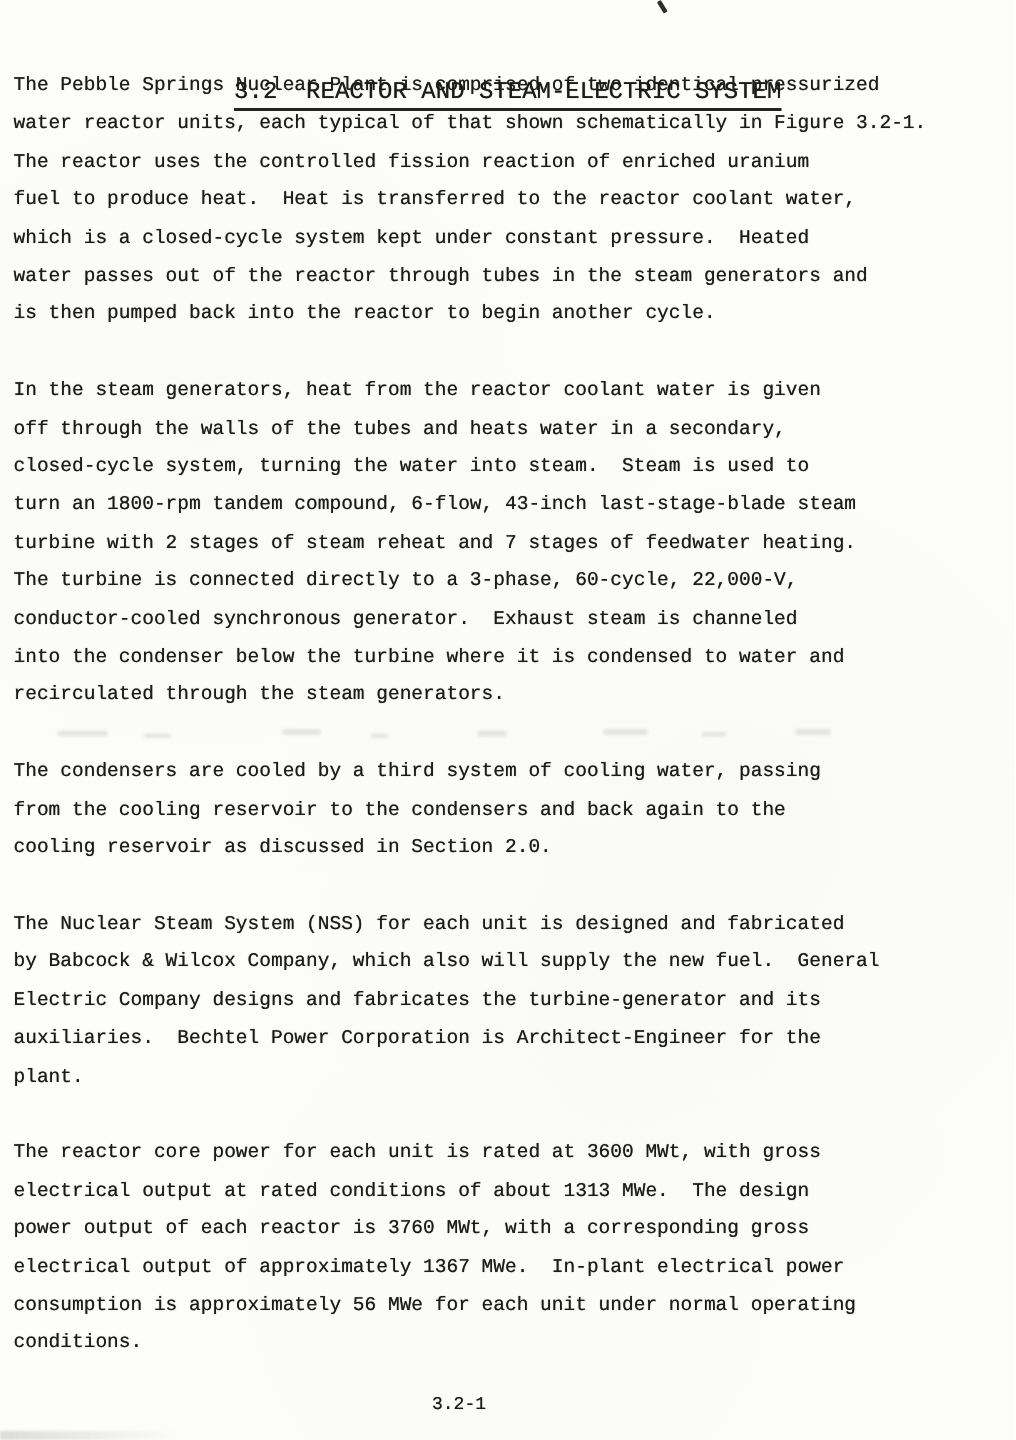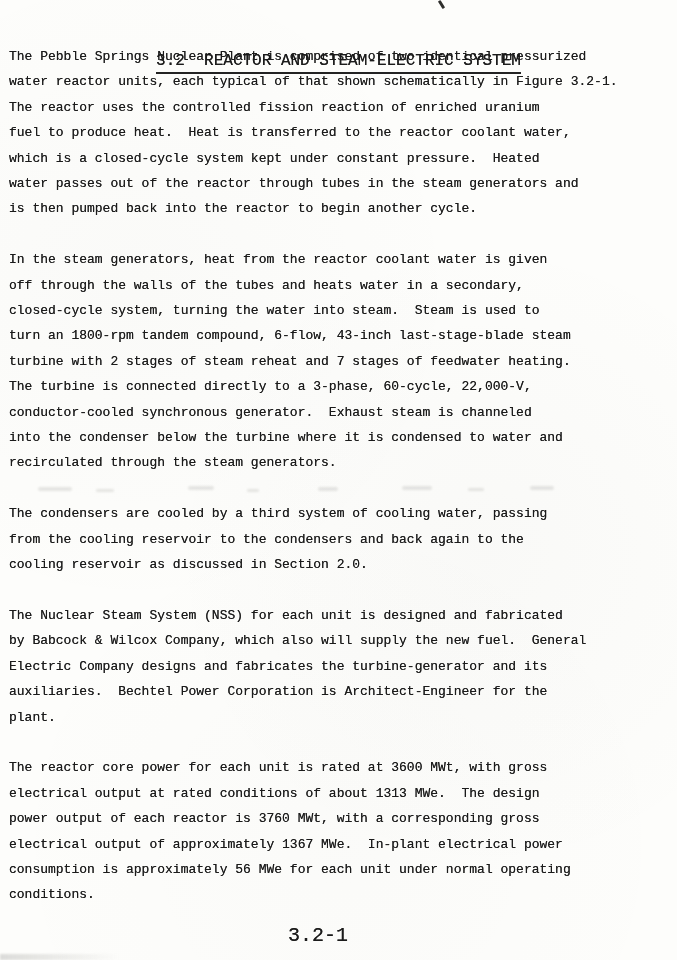--- a/index.html
+++ b/index.html
@@ -48,21 +48,21 @@
     font-size: 13px;
     line-height: 25.4px;
     white-space: pre-wrap;
     text-shadow: 0 0 0.5px rgba(25,25,25,0.8);
   }
   .para:last-child { margin-bottom: 0; }
   .page-number {
     position: absolute;
     top: 927px;
     left: 288px;
-    font-size: 20px;
+    font-size: 12px;
     line-height: 18px;
     white-space: pre;
     text-shadow: 0 0 0.5px rgba(25,25,25,0.8);
   }
   
   .tick-artifact {
     position: absolute;
     top: 0px;
     left: 440px;
     width: 3px;

